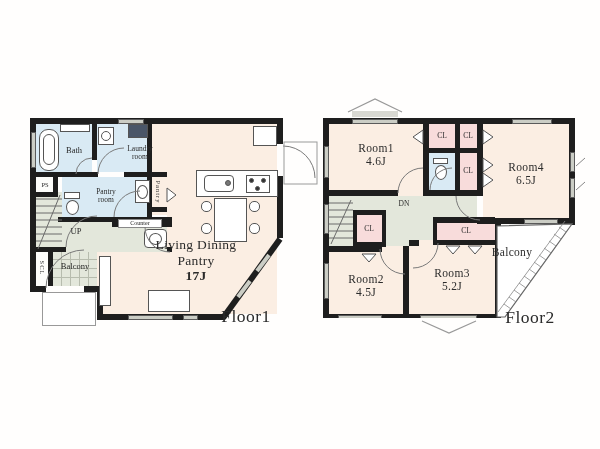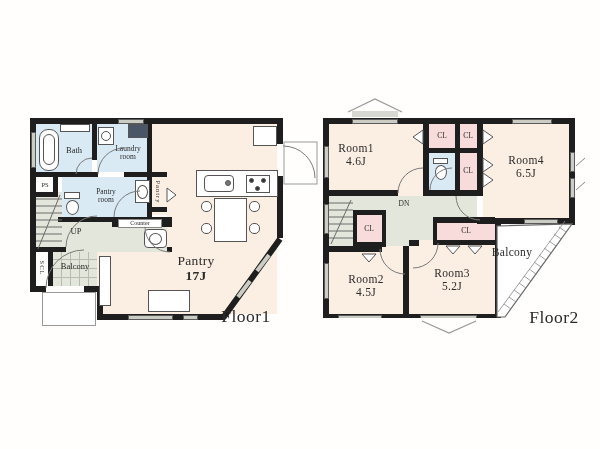--- a/index.html
+++ b/index.html
@@ -234,55 +234,56 @@
           <line x1="531" y1="281" x2="524" y2="276"></line>
         <line x1="526" y1="288" x2="519" y2="283"></line>
           <line x1="521" y1="295" x2="514" y2="290"></line>
         <line x1="516" y1="302" x2="509" y2="297"></line>
           <line x1="511" y1="309" x2="504" y2="304"></line>
       </g>
     </g>
   </svg>
 
   <div class="lbl s8" style="left:74px;top:151px">Bath</div>
-  <div class="lbl s7" style="left:128px;top:153px">
+  <div class="lbl s7" style="left:140px;top:153px">
     <span style="display:block">Laundry</span>
     <span style="display:block">room</span>
   </div>
   <div class="lbl s7" style="left:106px;top:196px">
     <span style="display:block">Pantry</span>
     <span style="display:block">room</span>
   </div>
   <div class="lbl s6" style="left:45px;top:185px">PS</div>
   <div class="lbl s6 v" style="left:158px;top:192px">Pantry</div>
   <div class="lbl s8" style="left:76px;top:232px">UP</div>
   <div class="lbl s6 v" style="left:42px;top:268px">SCL</div>
   <div class="lbl s8" style="left:75px;top:267px">Balcony</div>
+  <div class="lbl s13" style="left:196px;top:245px">Living Dining</div>
   <div class="lbl s13" style="left:196px;top:261px">Pantry</div>
   <div class="lbl s13 bold" style="left:196px;top:276px">17J</div>
   <div class="lbl s17" style="left:246px;top:317px">Floor1</div>
 
-  <div class="lbl s11" style="left:356px;top:155px">
+  <div class="lbl s11" style="left:376px;top:155px">
     <span style="display:block">Room1</span>
     <span style="display:block">4.6J</span>
   </div>
-  <div class="lbl s11" style="left:526px;top:167px">
+  <div class="lbl s11" style="left:526px;top:174px">
     <span style="display:block">Room4</span>
     <span style="display:block">6.5J</span>
   </div>
   <div class="lbl s11" style="left:366px;top:286px">
     <span style="display:block">Room2</span>
     <span style="display:block">4.5J</span>
   </div>
   <div class="lbl s11" style="left:452px;top:280px">
     <span style="display:block">Room3</span>
     <span style="display:block">5.2J</span>
   </div>
   <div class="lbl s7" style="left:442px;top:136px">CL</div>
   <div class="lbl s7" style="left:468px;top:136px">CL</div>
   <div class="lbl s7" style="left:468px;top:171px">CL</div>
   <div class="lbl s7" style="left:369px;top:229px">CL</div>
   <div class="lbl s7" style="left:466px;top:231px">CL</div>
   <div class="lbl s7" style="left:404px;top:204px">DN</div>
   <div class="lbl s11" style="left:512px;top:252px">Balcony</div>
-  <div class="lbl s17" style="left:554px;top:318px">Floor2</div>
+  <div class="lbl s17" style="left:530px;top:318px">Floor2</div>
 
 </div>
 
 </body></html>

